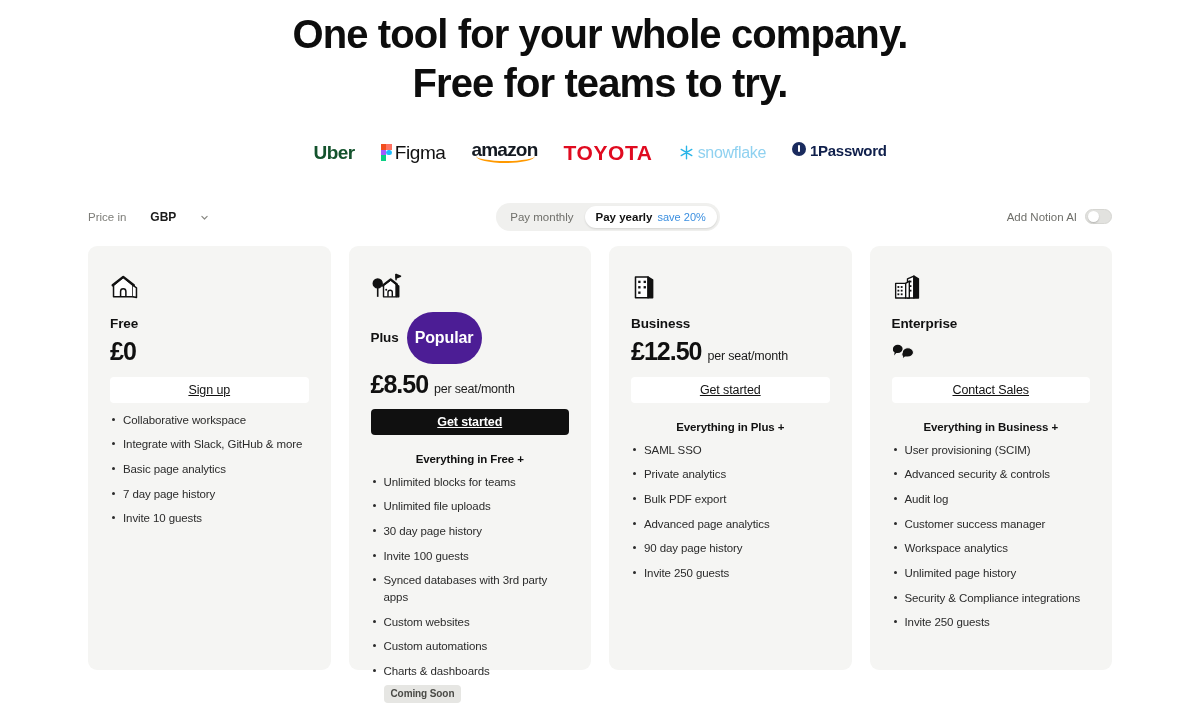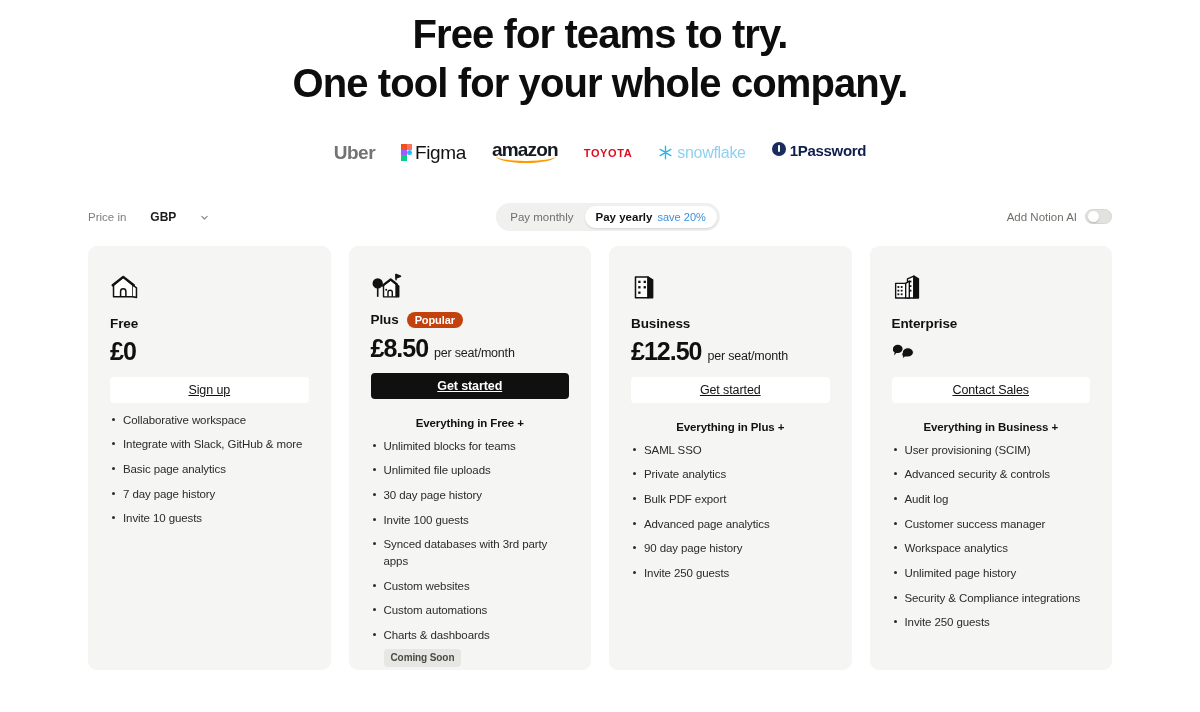--- a/index.html
+++ b/index.html
@@ -31,21 +31,21 @@
     margin-top: 28px;
     display: flex;
     justify-content: center;
     align-items: center;
     gap: 26px;
     height: 34px;
   }
   .logo { display: flex; align-items: center; height: 22px; }
 
   .logo-uber {
-    font-size: 19px; font-weight: 700; letter-spacing: -0.5px; color: #737373;
+    font-size: 19px; font-weight: 700; letter-spacing: -0.5px; color: #14532d;
   }
   .logo-figma {
     display: flex; align-items: center; gap: 3px;
     font-size: 19px; font-weight: 500; letter-spacing: -0.4px; color: #111;
   }
   .figma-mark { position: relative; width: 11px; height: 17px; }
   .figma-mark i {
     position: absolute; display: block; width: 5.5px; height: 5.6px;
   }
   .fm1 { left: 0;   top: 0;     background: #f24e1e; }
@@ -57,21 +57,21 @@
   .logo-amazon { position: relative; padding-bottom: 6px; }
   .logo-amazon .word {
     font-size: 19px; font-weight: 700; letter-spacing: -0.8px; color: #131921;
   }
   .logo-amazon .smile {
     position: absolute; left: 4px; right: 2px; bottom: 1px; height: 7px;
     border-bottom: 2.4px solid #ff9900;
     border-radius: 0 0 50% 50% / 0 0 100% 100%;
   }
   .logo-toyota {
-    font-size: 11px; font-weight: 700; letter-spacing: 0.6px; color: #e00b20;
+    font-size: 21px; font-weight: 700; letter-spacing: 0.6px; color: #e00b20;
   }
   .logo-snowflake {
     display: flex; align-items: center; gap: 4px;
     font-size: 16px; font-weight: 500; letter-spacing: -0.3px; color: #8fd1f0;
   }
   .snow-mark { width: 15px; height: 15px; color: #29b5e8; }
   .logo-1password {
     display: flex; align-items: flex-start; gap: 4px;
     font-size: 15px; font-weight: 700; letter-spacing: -0.3px; color: #0f1f4b;
   }
@@ -154,23 +154,23 @@
 
   .card-icon { height: 34px; margin-bottom: 10px; color: #111; }
   .card-icon svg { display: block; }
 
   .plan-name-row {
     display: flex; align-items: center; gap: 8px;
     margin-bottom: 6px;
   }
   .plan-name { font-size: 13.5px; font-weight: 700; color: #111; letter-spacing: -0.1px; }
   .badge-popular {
-    background: #c2410c; color: #fff;
-    font-size: 11px; font-weight: 700;
-    padding: 2px 8px; border-radius: 999px;
+    background: #4c1d95; color: #fff;
+    font-size: 16px; font-weight: 700;
+    padding: 17px 8px; border-radius: 999px;
     letter-spacing: -0.1px;
   }
 
   .price-row { display: flex; align-items: baseline; gap: 6px; height: 30px; }
   .price { font-size: 25px; font-weight: 700; letter-spacing: -1px; color: #101010; }
   .price-unit { font-size: 12.5px; color: #1c1c1c; letter-spacing: -0.2px; }
 
   .bubbles { height: 30px; display: flex; align-items: center; color: #111; }
 
   .cta {
@@ -220,22 +220,22 @@
     font-weight: 700;
     padding: 2px 7px;
     border-radius: 4px;
     letter-spacing: -0.1px;
   }
 </style>
 </head>
 <body>
 
 <div class="headline">
+  <span class="line">One tool for your whole company.</span>
   <span class="line">Free for teams to try.</span>
-  <span class="line">One tool for your whole company.</span>
 </div>
 
 <div class="logos">
 
   <div class="logo logo-uber">
     <span>Uber</span>
   </div>
 
   <div class="logo logo-figma">
     <span class="figma-mark">

